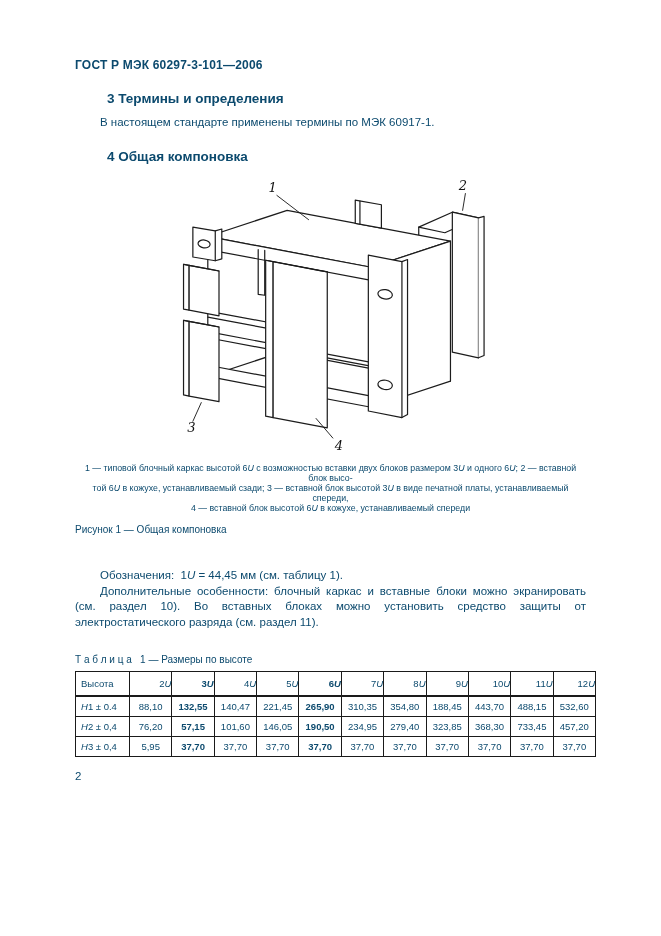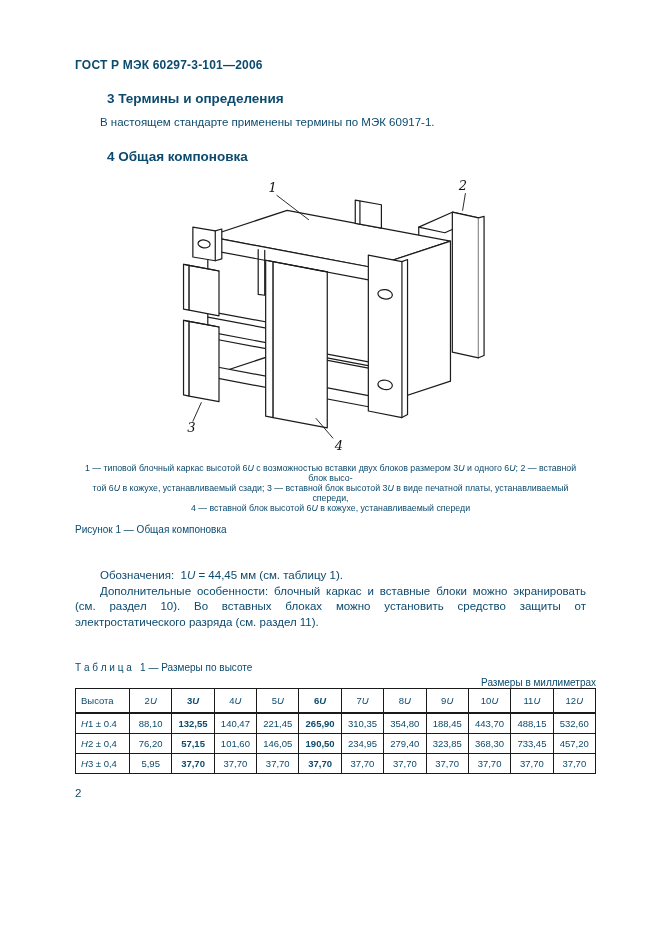--- a/index.html
+++ b/index.html
@@ -14,31 +14,31 @@
     text-indent:25px; margin:0;
   }
   .intro-p1 { margin-top:19px; }
   .section-heading {
     font-size:13.5px; font-weight:bold; margin:19px 0 9px 32px;
   }
   .figure-wrap { margin-top:4px; text-align:center; }
   .legend { margin-top:6px; font-size:8.8px; line-height:10px; text-align:center; }
   .fig-caption { margin-top:11px; font-size:10px; text-align:left; }
   .designations { margin-top:33px; white-space:pre; text-align:left; }
-  .table-label { margin-top:32px; font-size:10px; white-space:pre; }
+  .table-label { margin-top:24px; font-size:10px; white-space:pre; }
   .units-note { margin-top:4px; font-size:10px; text-align:right; width:521px; }
   table.dim-table {
-    margin-top:0; border-collapse:collapse; width:521px;
+    margin-top:6px; border-collapse:collapse; width:521px;
     font-size:9.5px; table-layout:fixed;
   }
   table.dim-table th, table.dim-table td {
     border:1px solid #1a1a1a; text-align:center; padding:0; height:19px;
     font-weight:normal;
   }
-  table.dim-table thead th { height:23px; border-bottom:2.5px solid #1a1a1a; }
+  table.dim-table thead th { height:23px; border-bottom:2.5px solid #1a1a1a;text-align:right; }
   table.dim-table { border:1.5px solid #1a1a1a; }
   table.dim-table .first { width:48px; text-align:left; padding-left:5px; }
   table.dim-table .em { font-weight:bold; }
   .page-num { margin-top:13px; font-size:11.5px; }
   i { font-style:italic; }
   svg text { user-select:none; }
 </style>
 </head>
 <body>
 
@@ -122,21 +122,20 @@
     <div>той 6<i>U</i> в кожухе, устанавливаемый сзади; 3 — вставной блок высотой 3<i>U</i> в виде печатной платы, устанавливаемый спереди,</div>
     <div>4 — вставной блок высотой 6<i>U</i> в кожухе, устанавливаемый спереди</div>
   </div>
 
   <div class="fig-caption">Рисунок 1 — Общая компоновка</div>
 
   <p class="para designations">Обозначения:  1<i>U</i> = 44,45 мм (см. таблицу 1).</p>
   <p class="para">Дополнительные особенности: блочный каркас и вставные блоки можно экранировать (см. раздел 10). Во вставных блоках можно установить средство защиты от электростатического разряда (см. раздел 11).</p>
 
   <div class="table-label">Т а б л и ц а   1 — Размеры по высоте</div>
-  <div class="units-note">Размеры в миллиметрах</div>
 
   <table class="dim-table">
     <thead>
         <tr>
           <th class="first ">Высота</th>
           <th class="">2<i>U</i></th>
           <th class="em">3<i>U</i></th>
           <th class="">4<i>U</i></th>
           <th class="">5<i>U</i></th>
           <th class="em">6<i>U</i></th>

